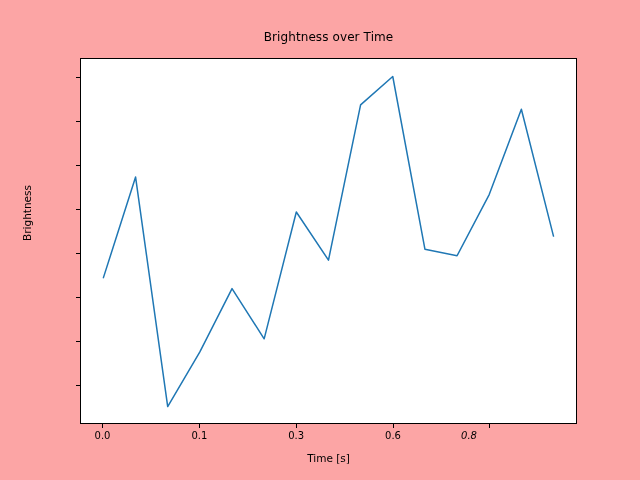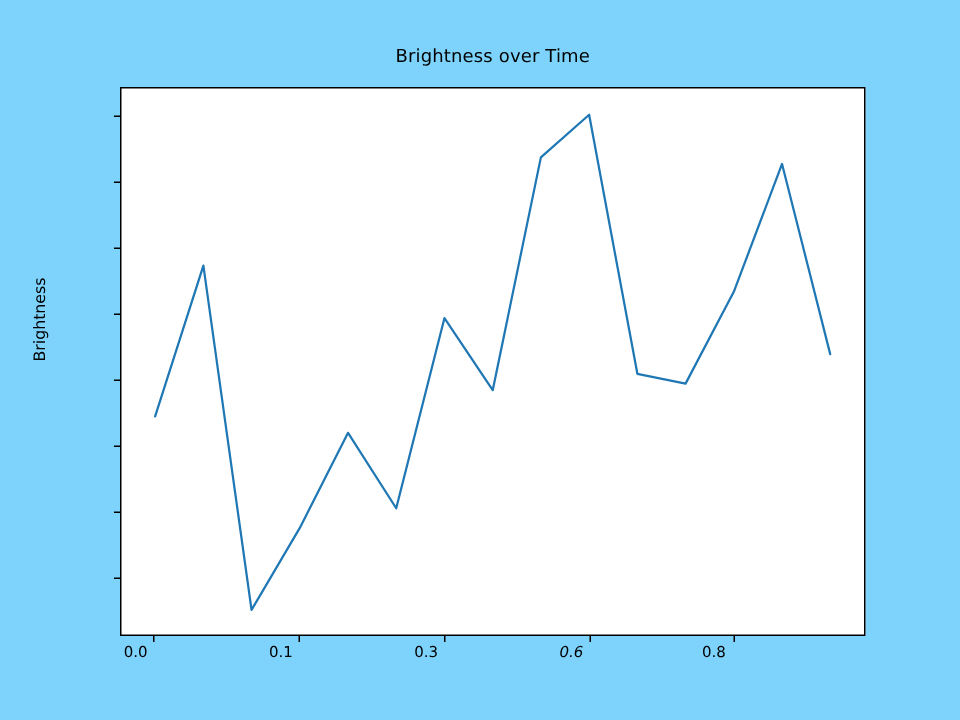--- a/index.html
+++ b/index.html
@@ -11,21 +11,21 @@
   body {
     width: 640px;
     height: 480px;
     font-family: "DejaVu Sans", sans-serif;
     overflow: hidden;
   }
   #figure {
     position: relative;
     width: 640px;
     height: 480px;
-    background: #7dd3fc;
+    background: #fca5a5;
   }
   #chart-title {
     position: absolute;
     left: 80px;
     top: 30px;
     width: 497px;
     text-align: center;
     font-size: 12px;
     color: #000000;
     letter-spacing: 0.1px;
@@ -51,21 +51,21 @@
   .ytick-mark {
     position: absolute;
     left: 76px;
     width: 4px;
     height: 1px;
     background: #000000;
   }
   .xtick-label {
     position: absolute;
     top: 430px;
-    text-align: left;
+    text-align: center;
     font-size: 10px;
     color: #000000;
     white-space: nowrap;
     width: 40px;
   }
   .xtick-mark {
     position: absolute;
     top: 424px;
     width: 1px;
     height: 4px;
@@ -93,28 +93,29 @@
   }
 </style>
 </head>
 <body>
 
 <div id="figure">
 
   <div id="chart-title">Brightness over Time</div>
 
   <div id="ylabel">Brightness</div>
+  <div id="xlabel">Time [s]</div>
 
   <div id="ytick-labels"></div>
   <div id="xtick-labels">
       <div class="xtick-label" style="left: 82.5139px;">0.0</div>
       <div class="xtick-label" style="left: 179.348px;">0.1</div>
       <div class="xtick-label" style="left: 276.182px;">0.3</div>
-      <div class="xtick-label" style="left: 373.016px; font-style: italic;">0.6</div>
-      <div class="xtick-label" style="left: 468px;">0.8</div>
+      <div class="xtick-label" style="left: 373.016px;">0.6</div>
+      <div class="xtick-label" style="left: 449px; font-style: italic;">0.8</div>
     </div>
   <div id="tick-marks">
       <div class="ytick-mark" style="top: 385.032px;"></div>
       <div class="ytick-mark" style="top: 341.068px;"></div>
       <div class="ytick-mark" style="top: 297.104px;"></div>
       <div class="ytick-mark" style="top: 253.14px;"></div>
       <div class="ytick-mark" style="top: 209.176px;"></div>
       <div class="ytick-mark" style="top: 165.212px;"></div>
       <div class="ytick-mark" style="top: 121.248px;"></div>
       <div class="ytick-mark" style="top: 77.2838px;"></div>

